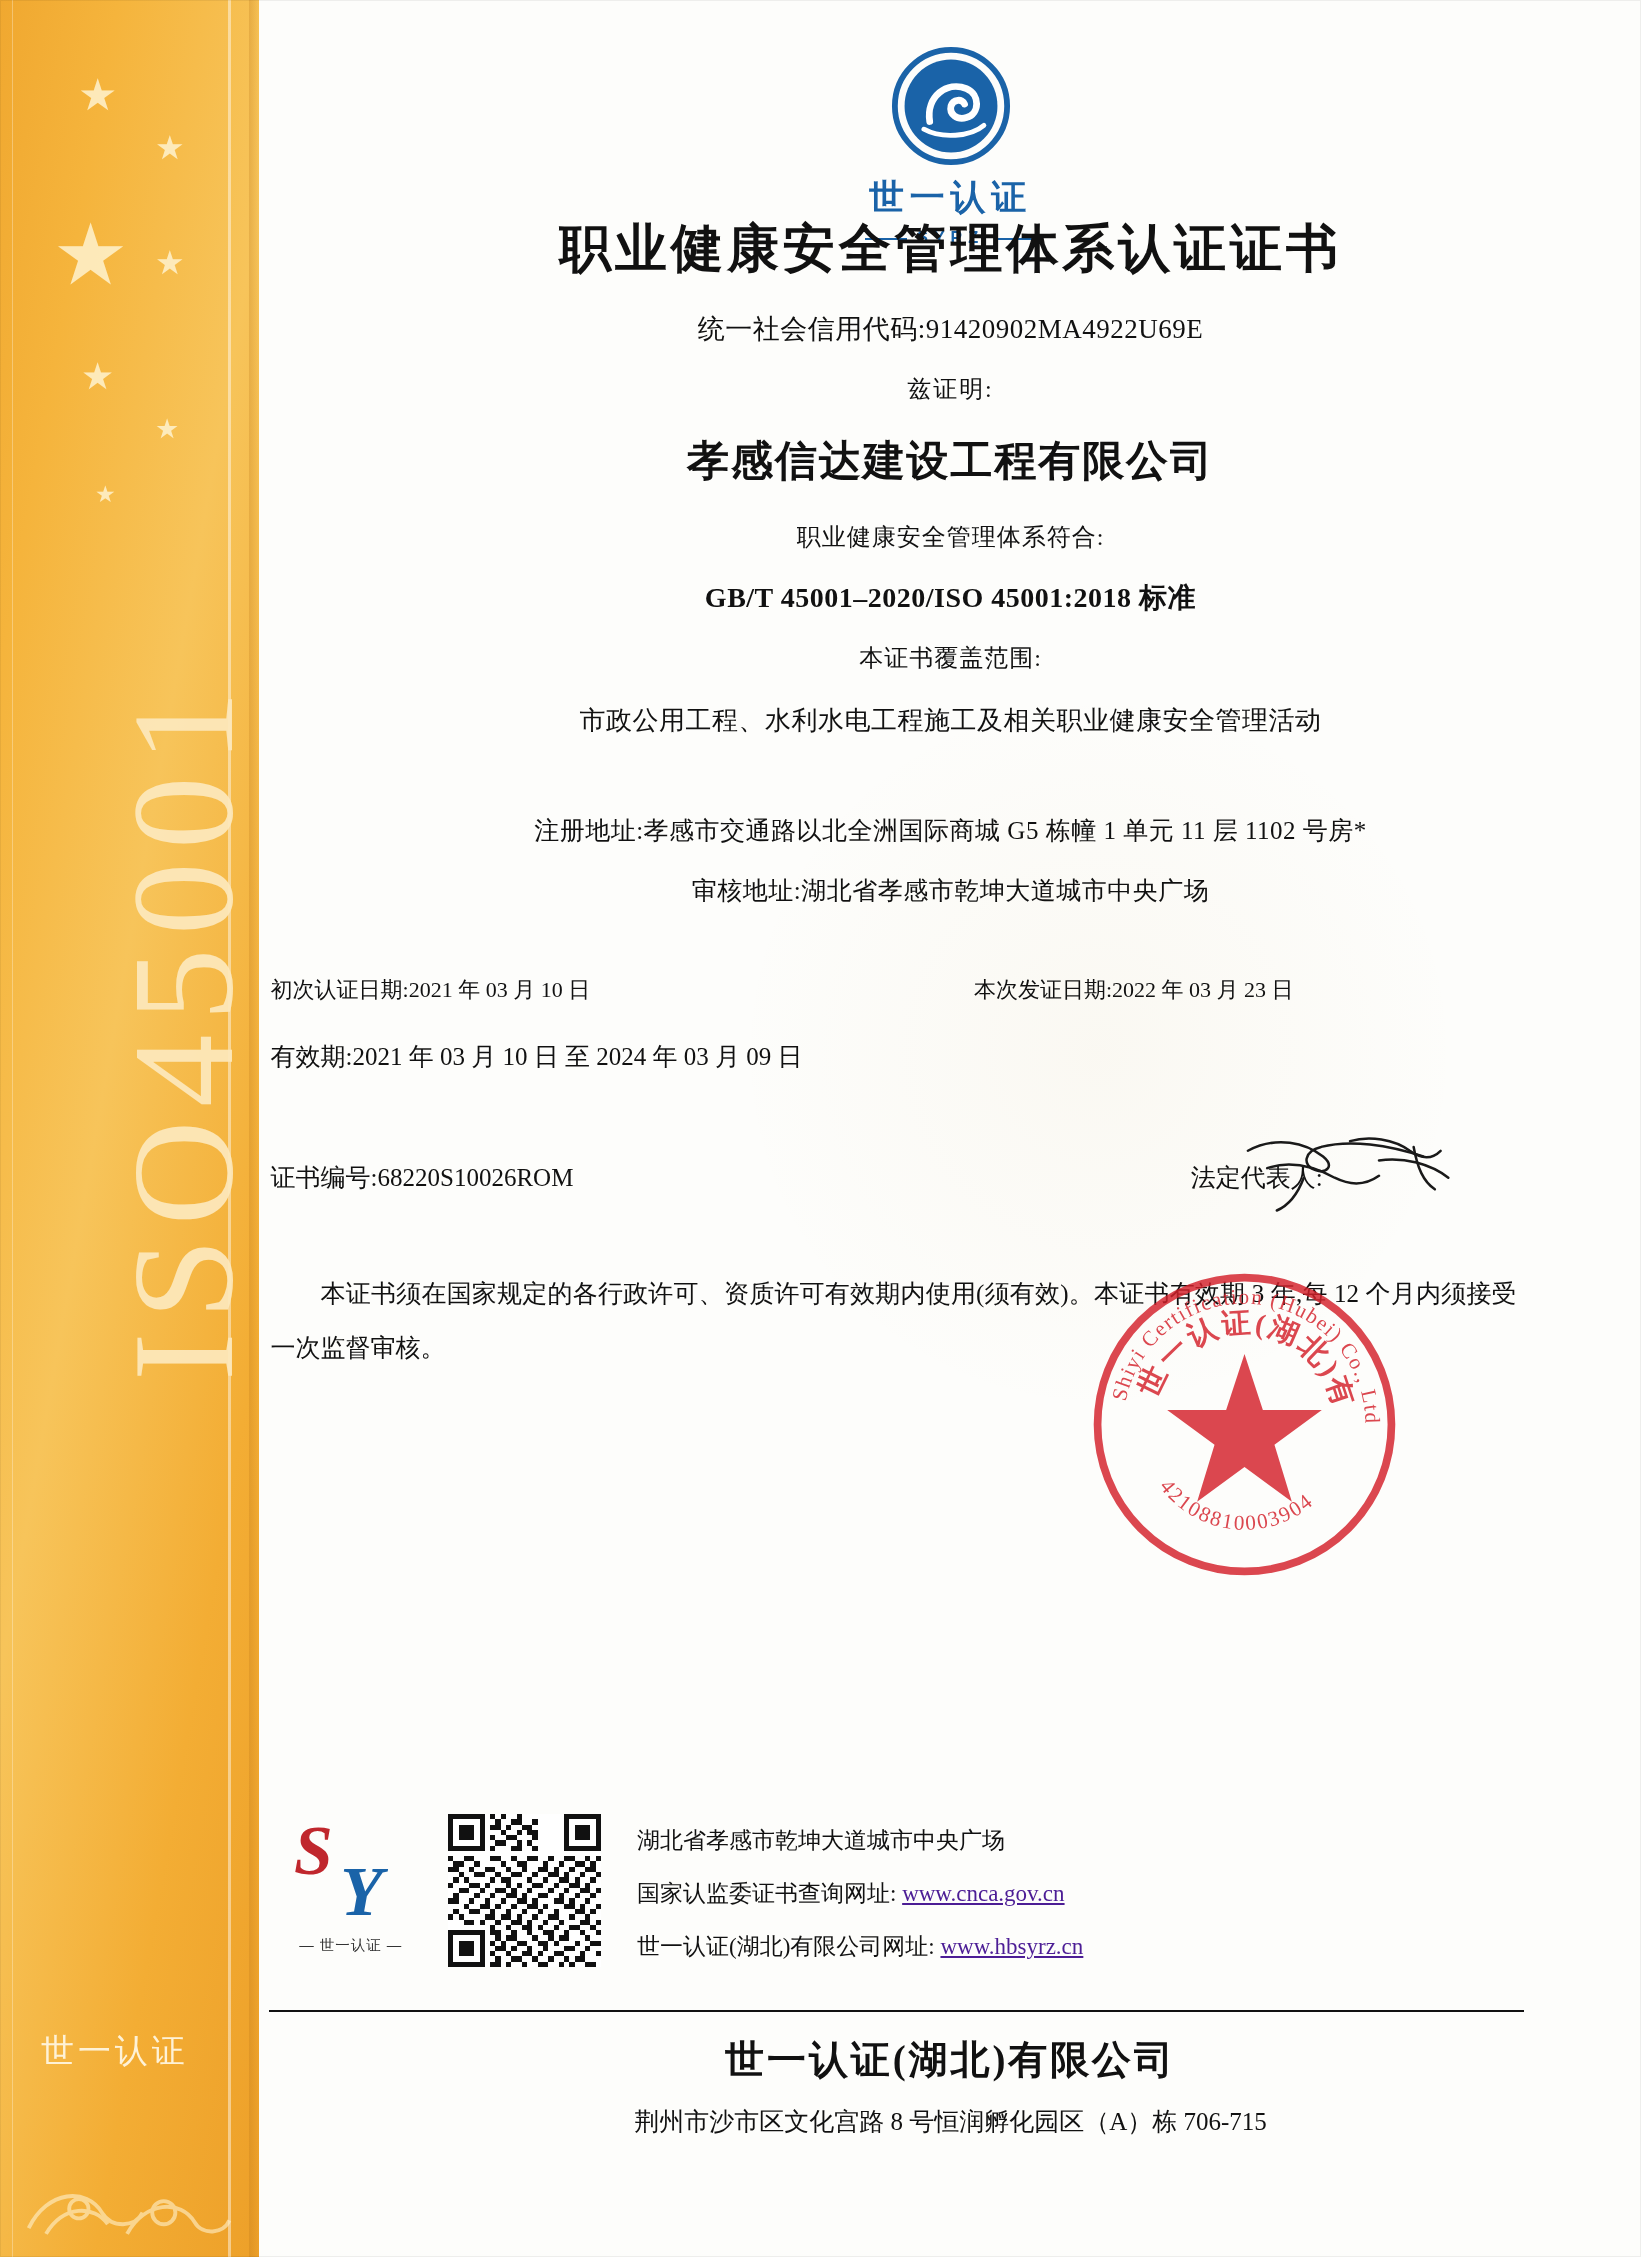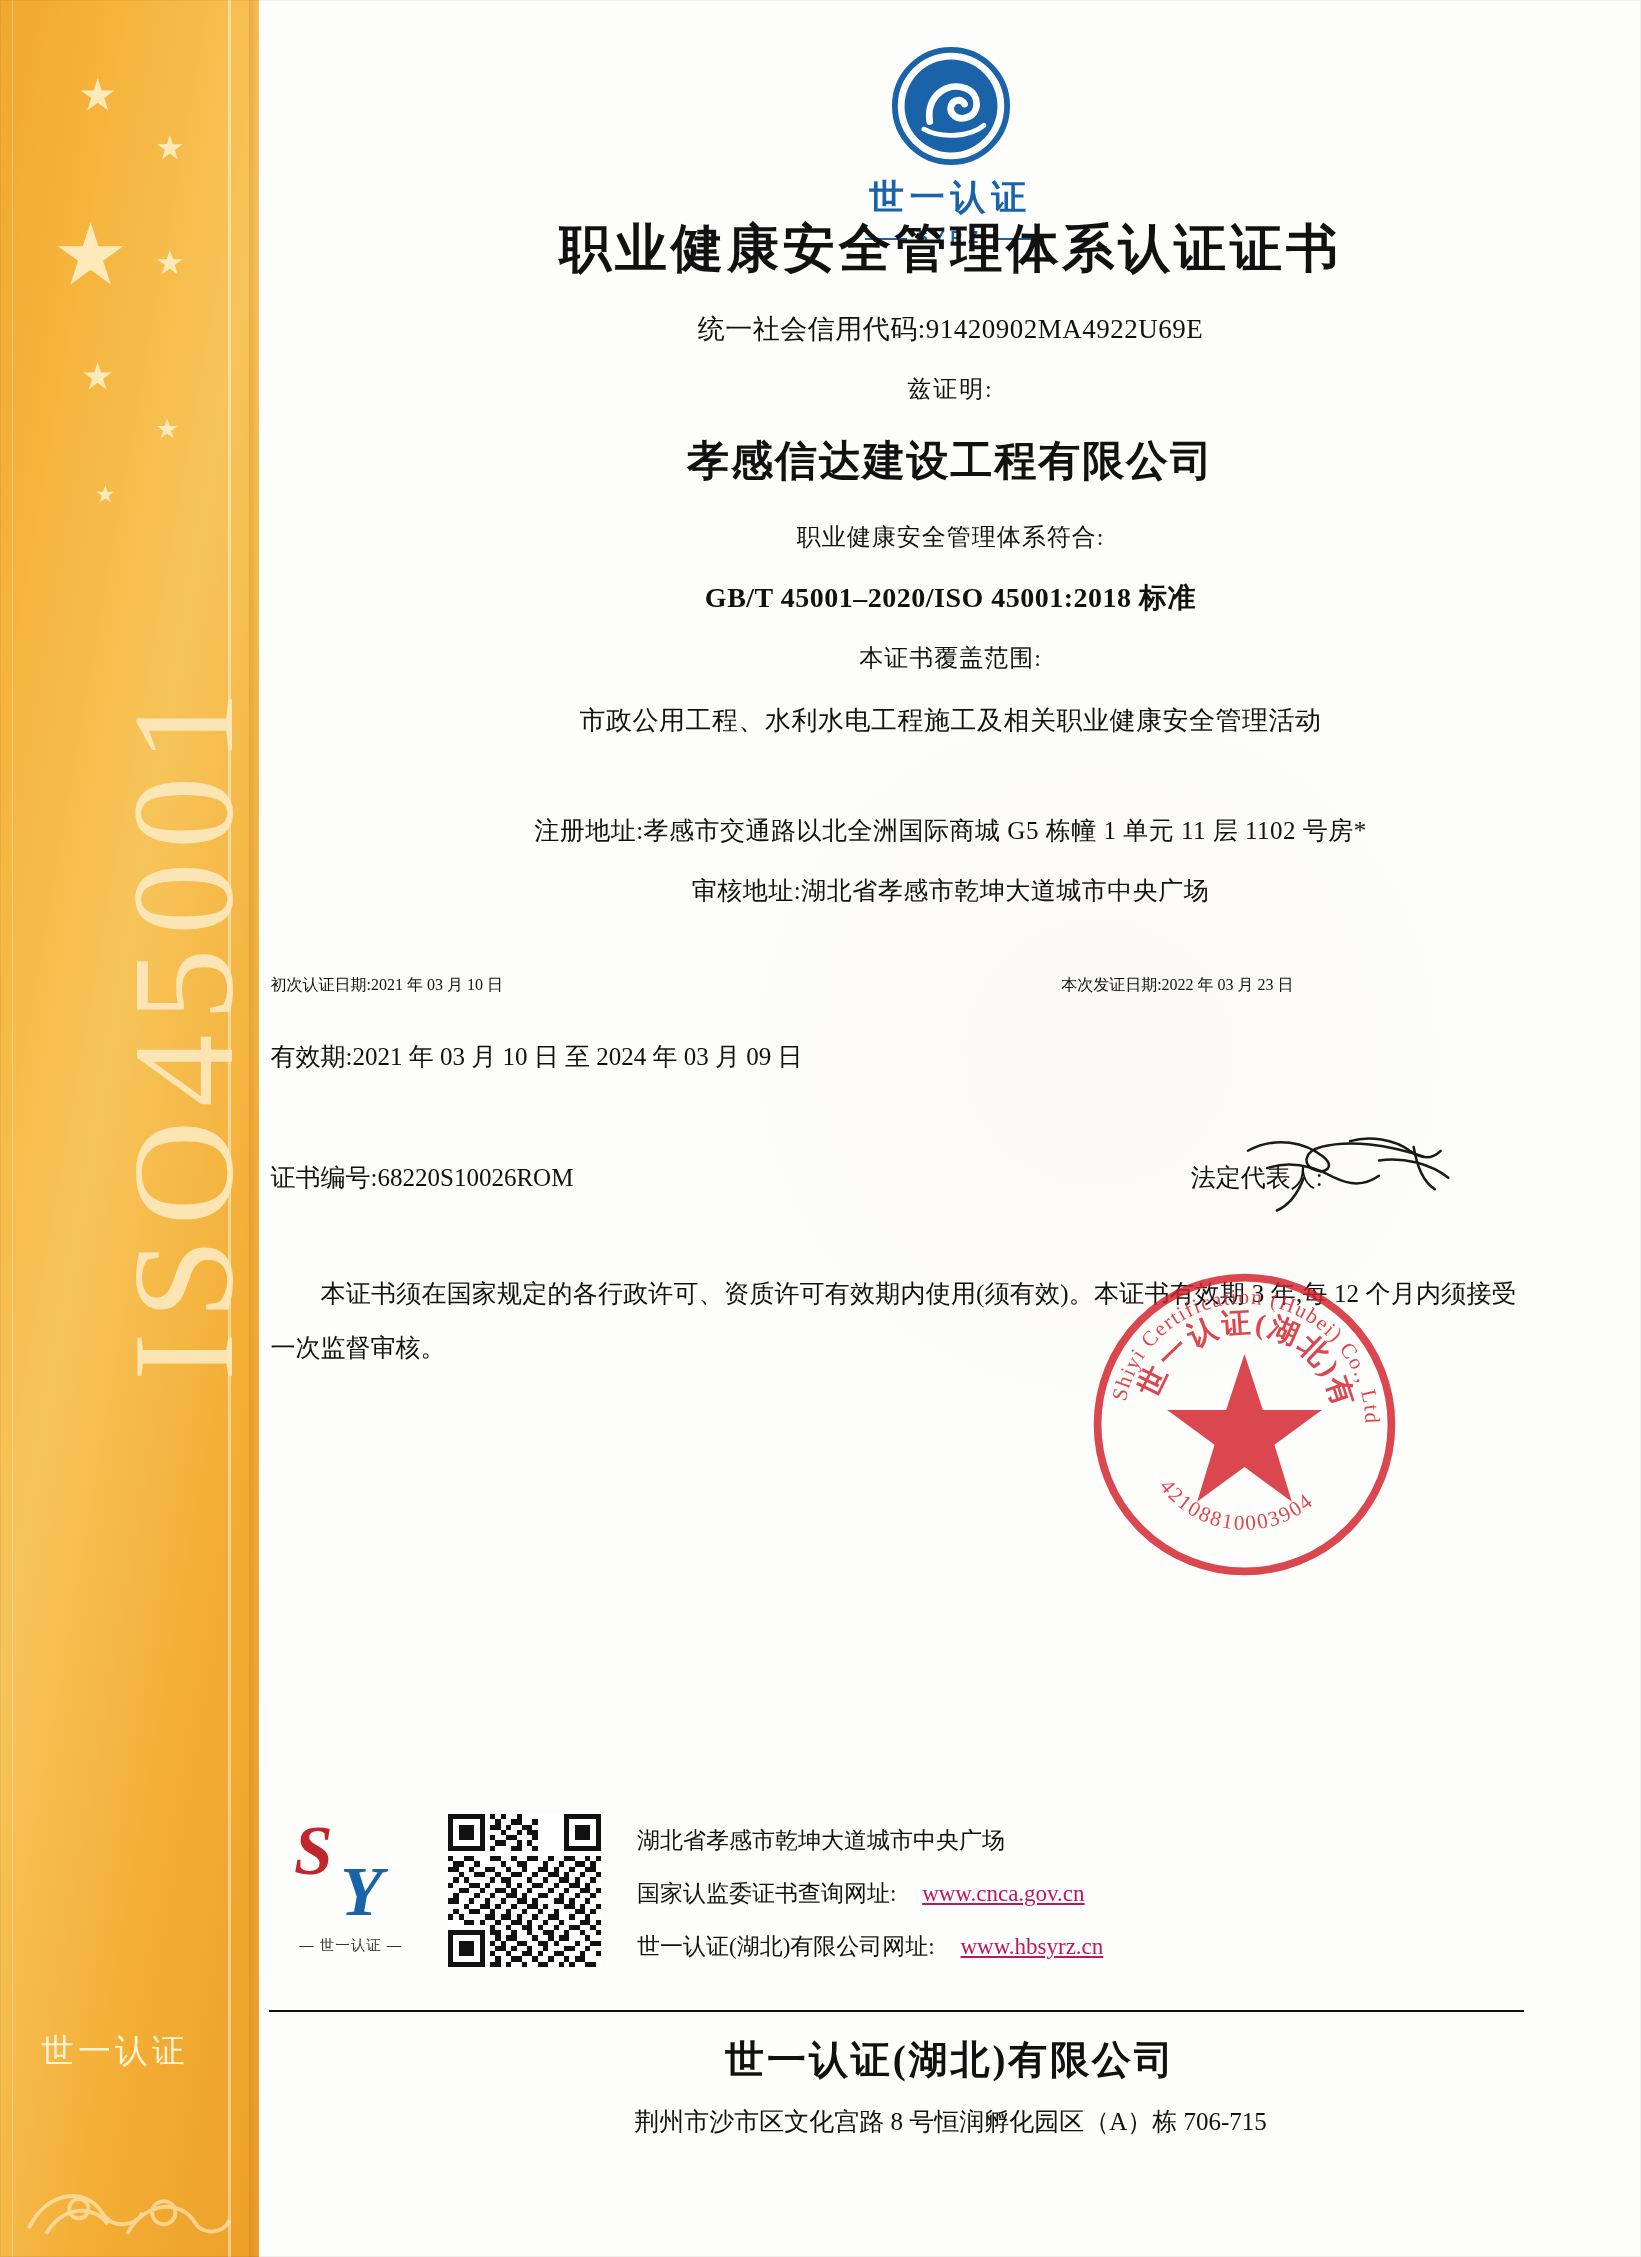--- a/index.html
+++ b/index.html
@@ -169,21 +169,21 @@
   .t-addr1 { top: 814px; font-size: 25px; letter-spacing: 0.5px; }
   .t-addr2 { top: 874px; font-size: 25px; letter-spacing: 0.5px; }
 
   .dates-row {
     position: absolute;
     top: 975px;
     left: 11.6px;
     width: 1023px;
     display: flex;
     justify-content: space-between;
-    font-size: 16px;
+    font-size: 22px;
     color: #111;
   }
   .t-valid {
     position: absolute;
     top: 1040px;
     left: 11.6px;
     font-size: 25px;
     color: #111;
   }
 
@@ -259,21 +259,21 @@
   }
   .links {
     position: absolute;
     left: 378px;
     top: 9.7px;
     width: 869px;
     font-size: 23px;
     color: #111;
     line-height: 53px;
   }
-  .links .u { text-decoration: underline; color: #be185d; margin-left: 20px; }
+  .links .u { text-decoration: underline; color: #4c1d95; }
 
   .hr {
     position: absolute;
     left: 9.7px;
     top: 2010px;
     width: 1255px;
     height: 1.9px;
     background: #111;
   }
   .issuer {

